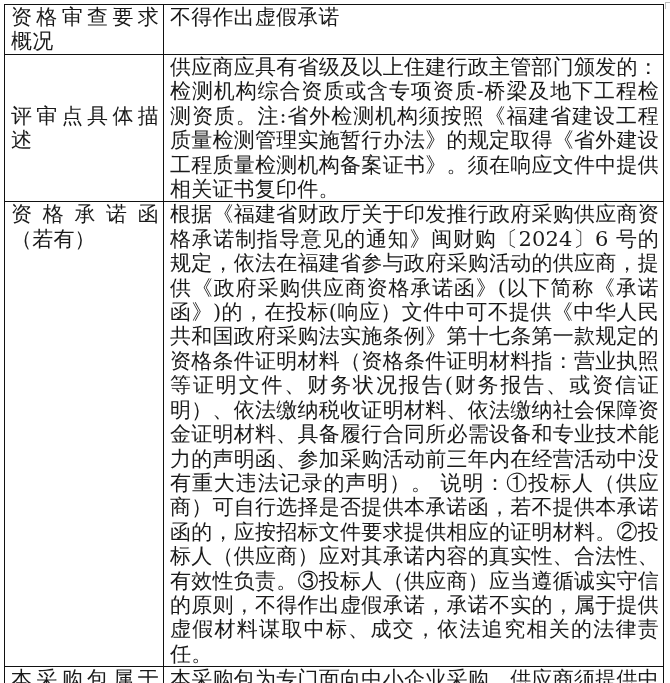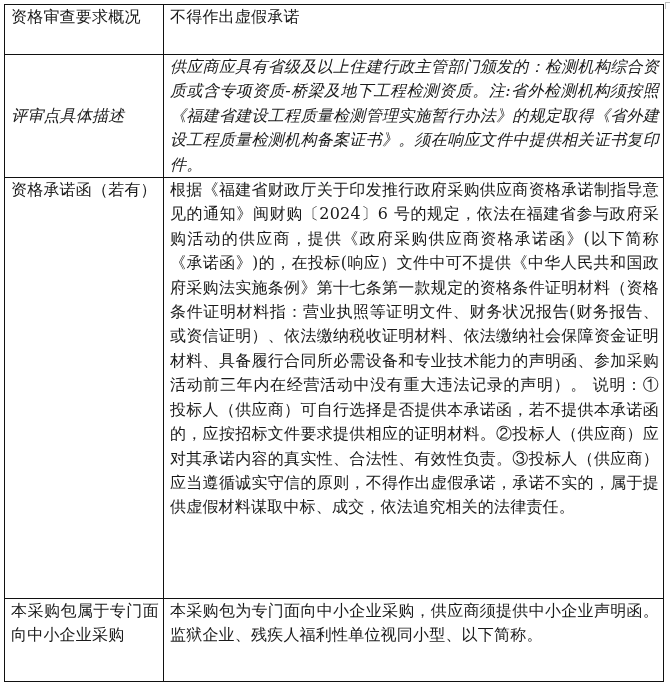--- a/index.html
+++ b/index.html
@@ -1,25 +1,25 @@
 <!DOCTYPE html>
 <html><head>
 <meta charset="utf-8">
 <style>
   html, body { margin:0; padding:0; background:#ffffff; }
   body { width:670px; height:683px; position:relative; overflow:hidden;
          font-family: "DejaVu Serif", "Liberation Serif", serif; color:#1a1a1a; }
   table.req { position:absolute; left:4px; top:4px; border-collapse:collapse; width:659px; table-layout:fixed; }
-  table.req td { border:1.3px solid #111; vertical-align:top; font-size:16px; line-height:24.4px;
+  table.req td { border:1.3px solid #111; vertical-align:top; font-size:21px; line-height:24.4px;
                  padding:0 4px 0 6px; word-break:break-all; text-align:justify; letter-spacing:0.2px; }
   col.c1 { width:159px; }
   col.c2 { width:500px; }
   td.mid { vertical-align:middle !important; }
   tr.h0 td { height:49px; }
-  tr.h1 td { height:121px;font-style:italic; }
+  tr.h1 td { height:121px; }
   tr.h2 td { height:420px;margin-top:48px; }
   tr.h3 td { height:82px; }
   .corner-mark { position:absolute; left:665px; top:2px; width:4px; height:6px;
                  border-left:1px solid #bbb; border-top:1px solid #bbb; }
 </style>
 </head>
 <body>
 
 <div class="corner-mark"></div>
 

